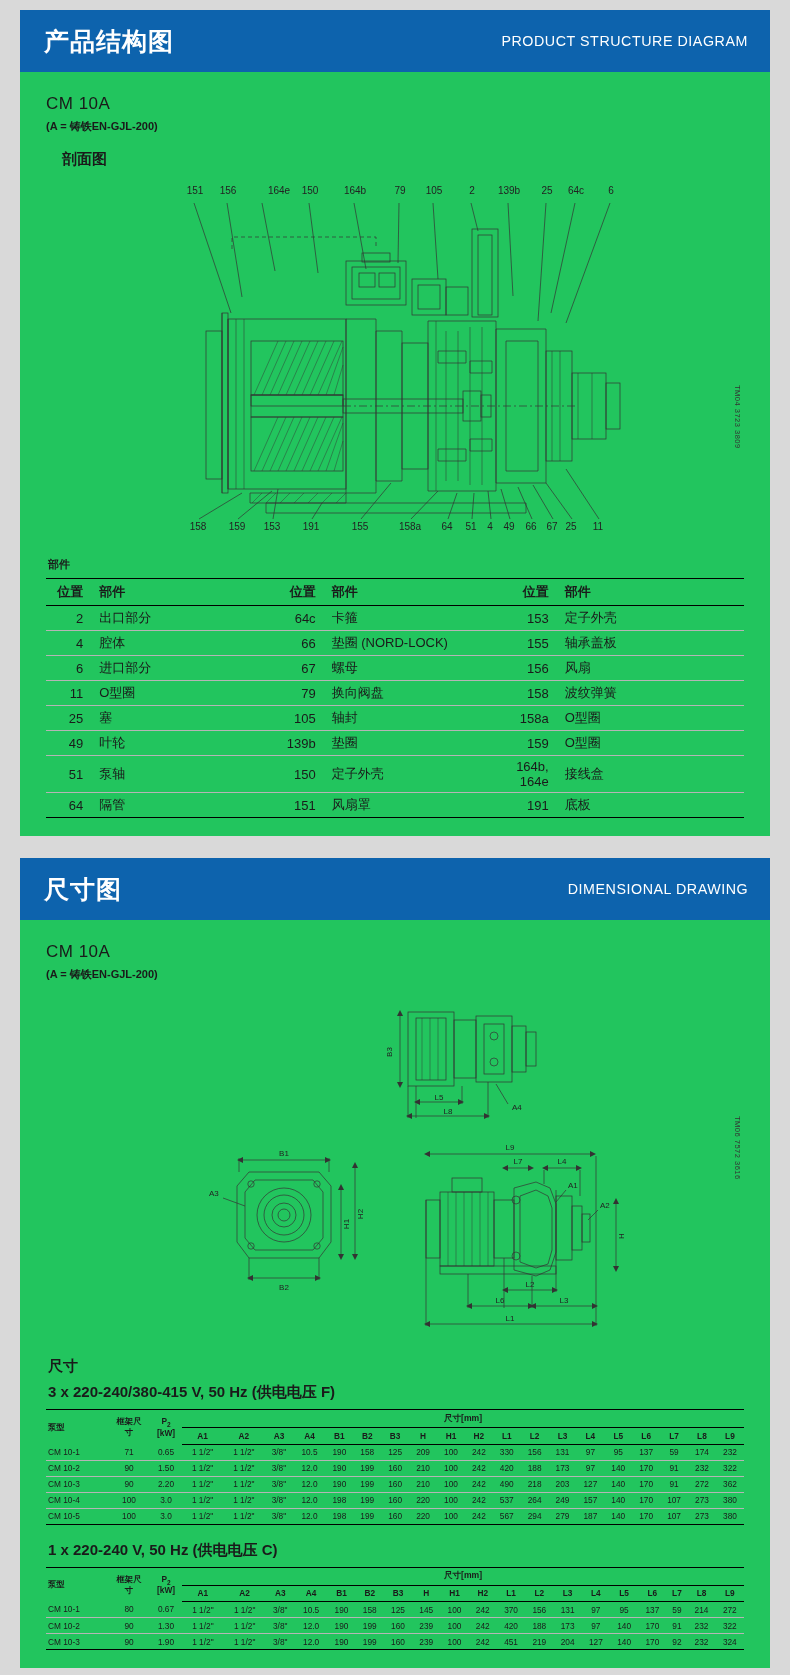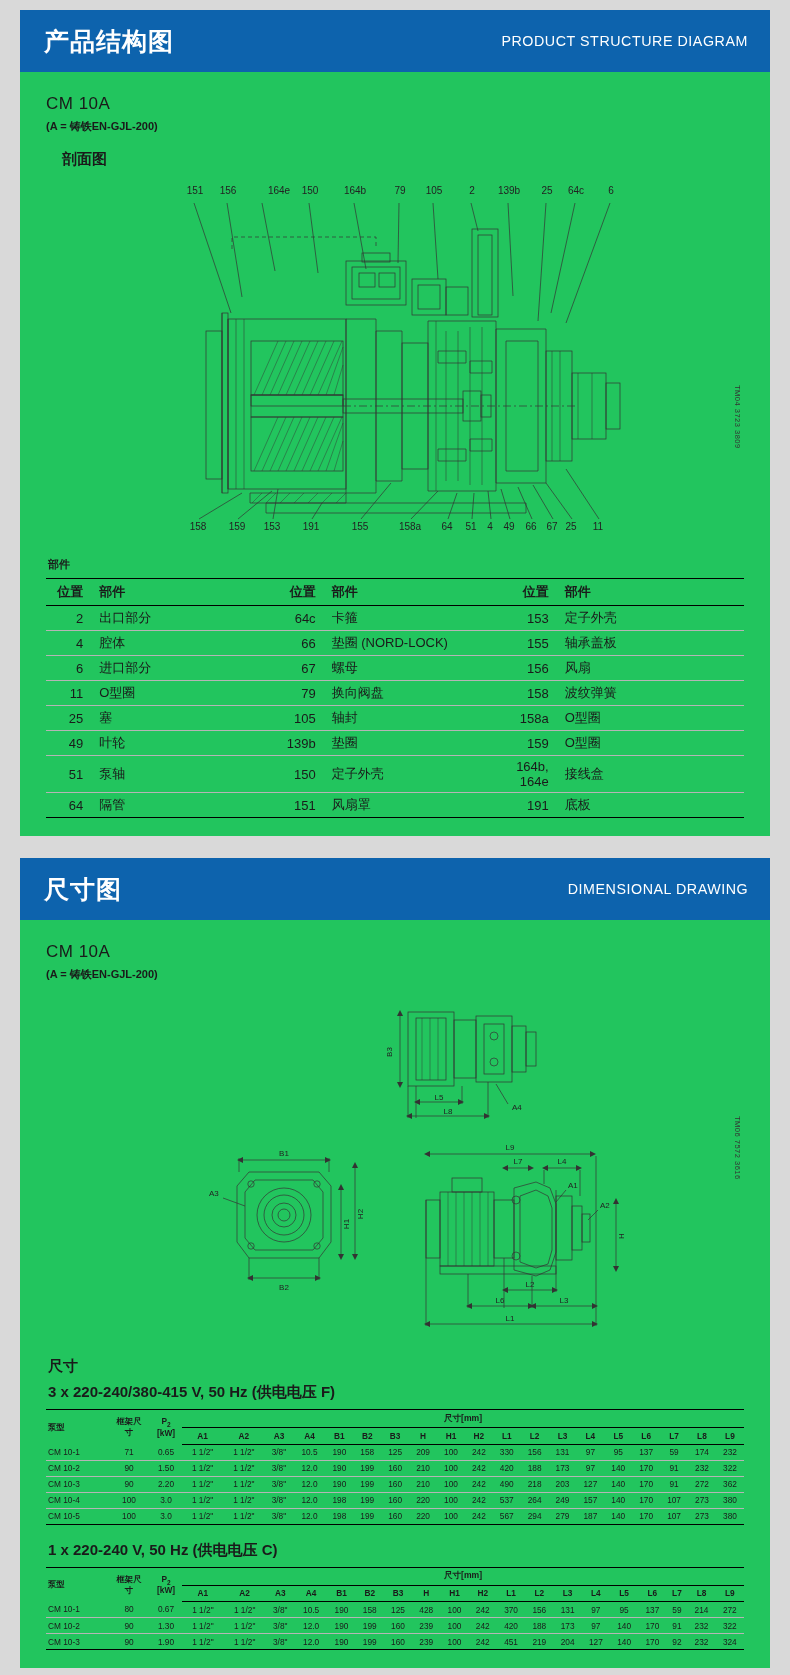--- a/index.html
+++ b/index.html
@@ -769,21 +769,21 @@
               <td class="model">CM 10-1</td>
               <td>80</td>
               <td>0.67</td>
               <td>1 1/2"</td>
               <td>1 1/2"</td>
               <td>3/8"</td>
               <td>10.5</td>
               <td>190</td>
               <td>158</td>
               <td>125</td>
-              <td>428</td>
+              <td>145</td>
               <td>100</td>
               <td>242</td>
               <td>370</td>
               <td>156</td>
               <td>131</td>
               <td>97</td>
               <td>95</td>
               <td>137</td>
               <td>59</td>
               <td>214</td>

